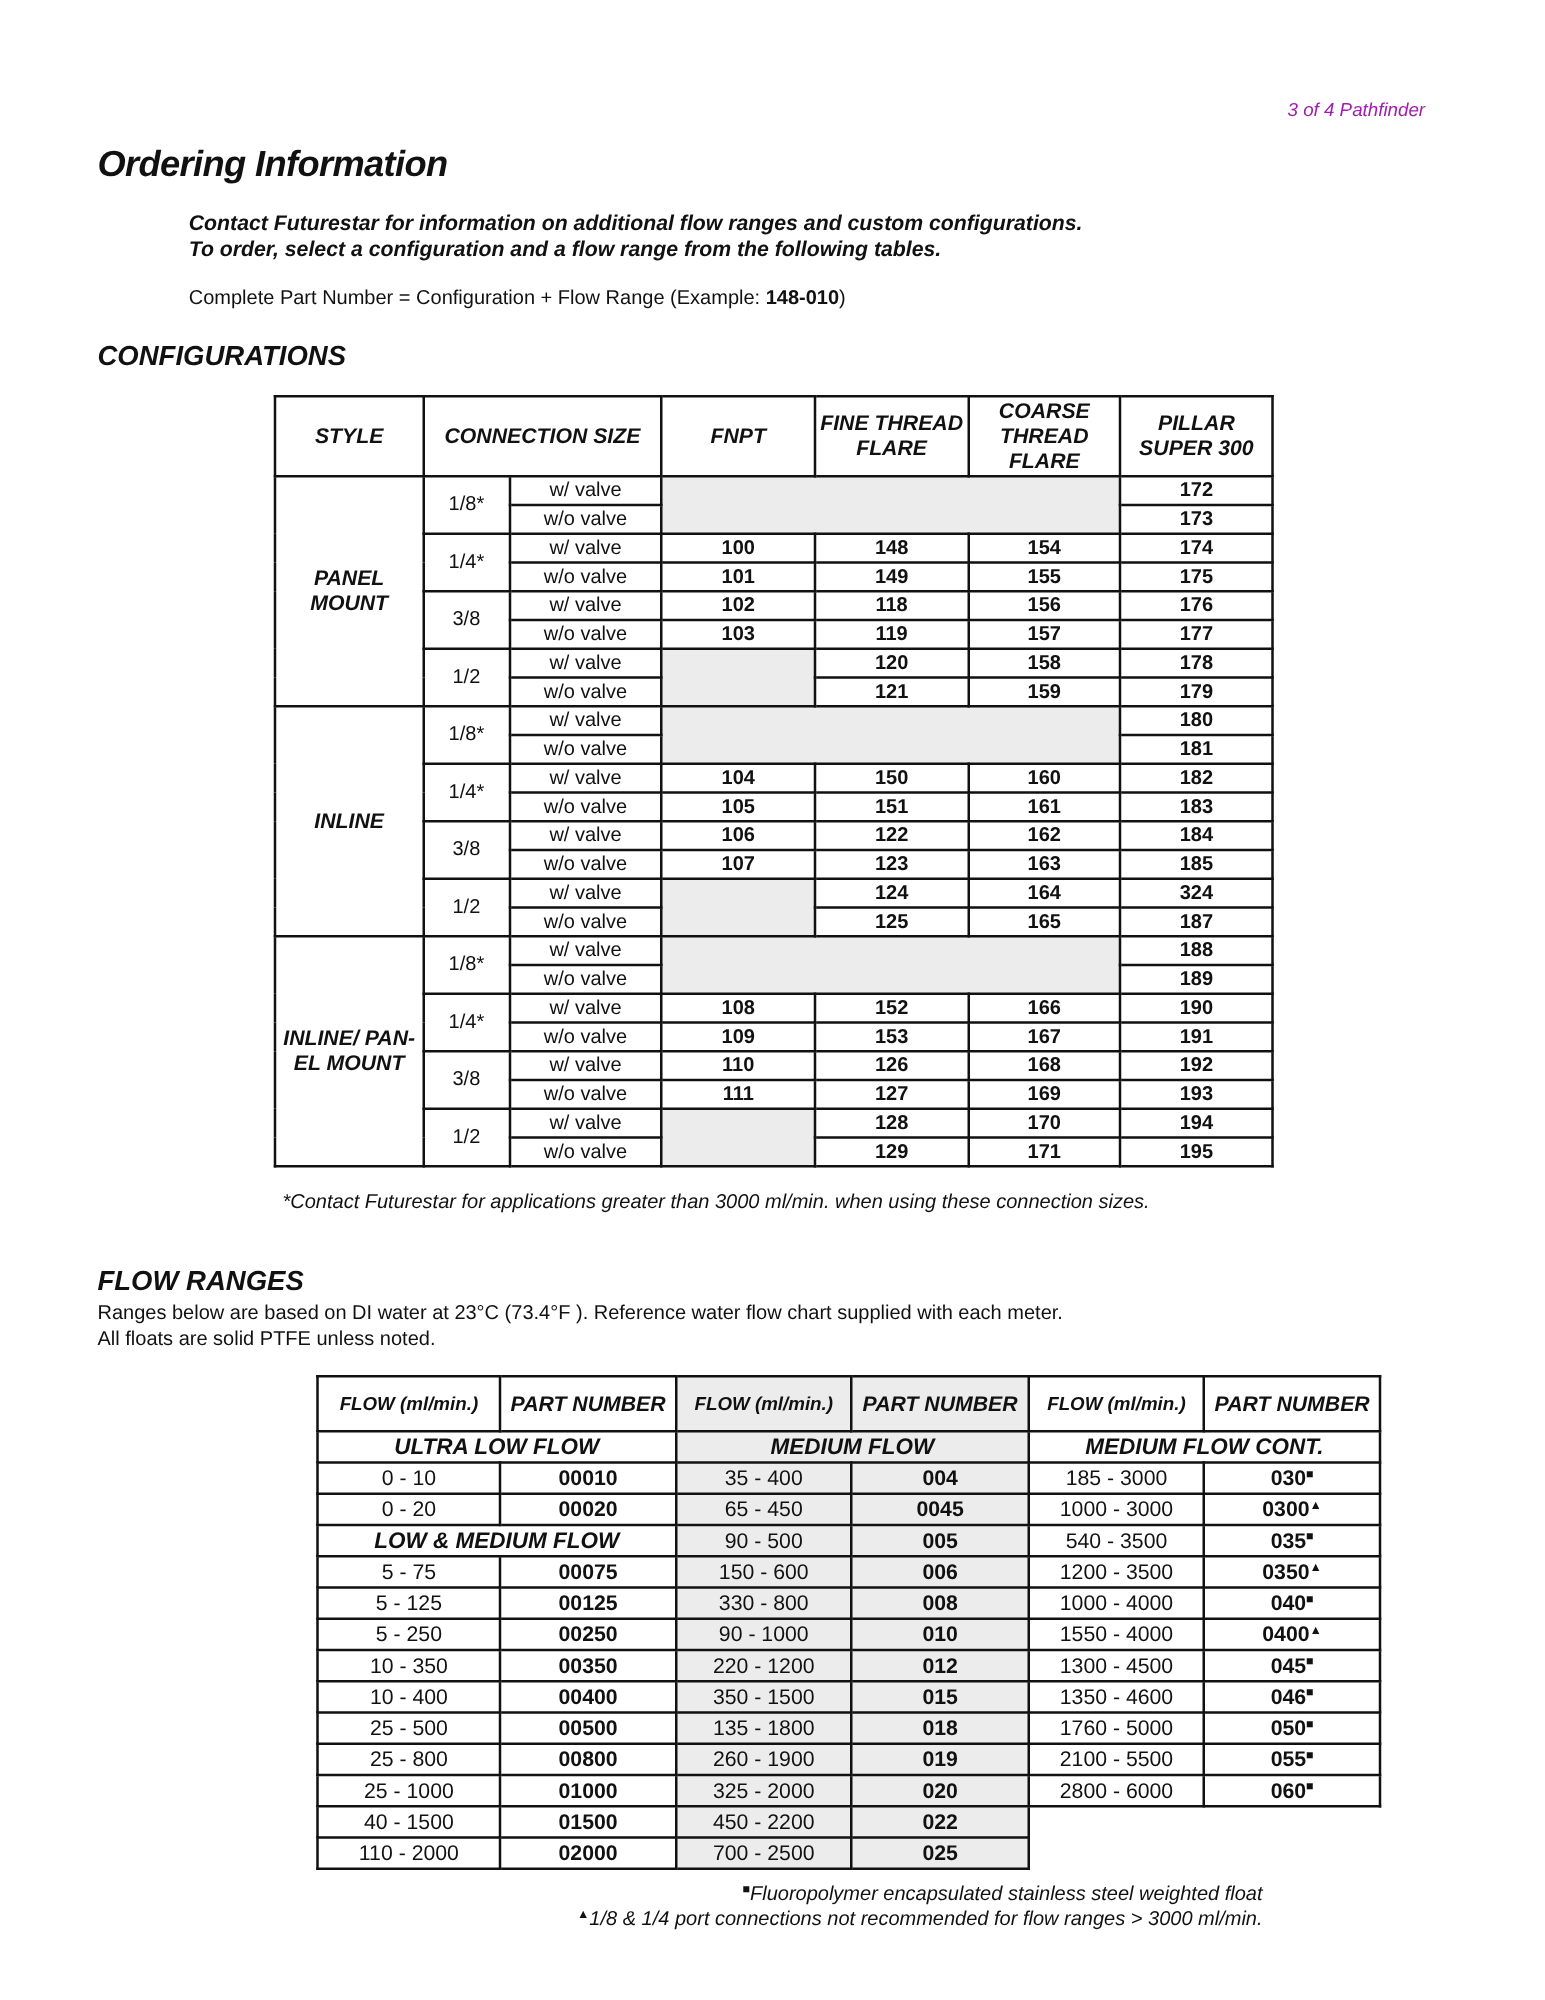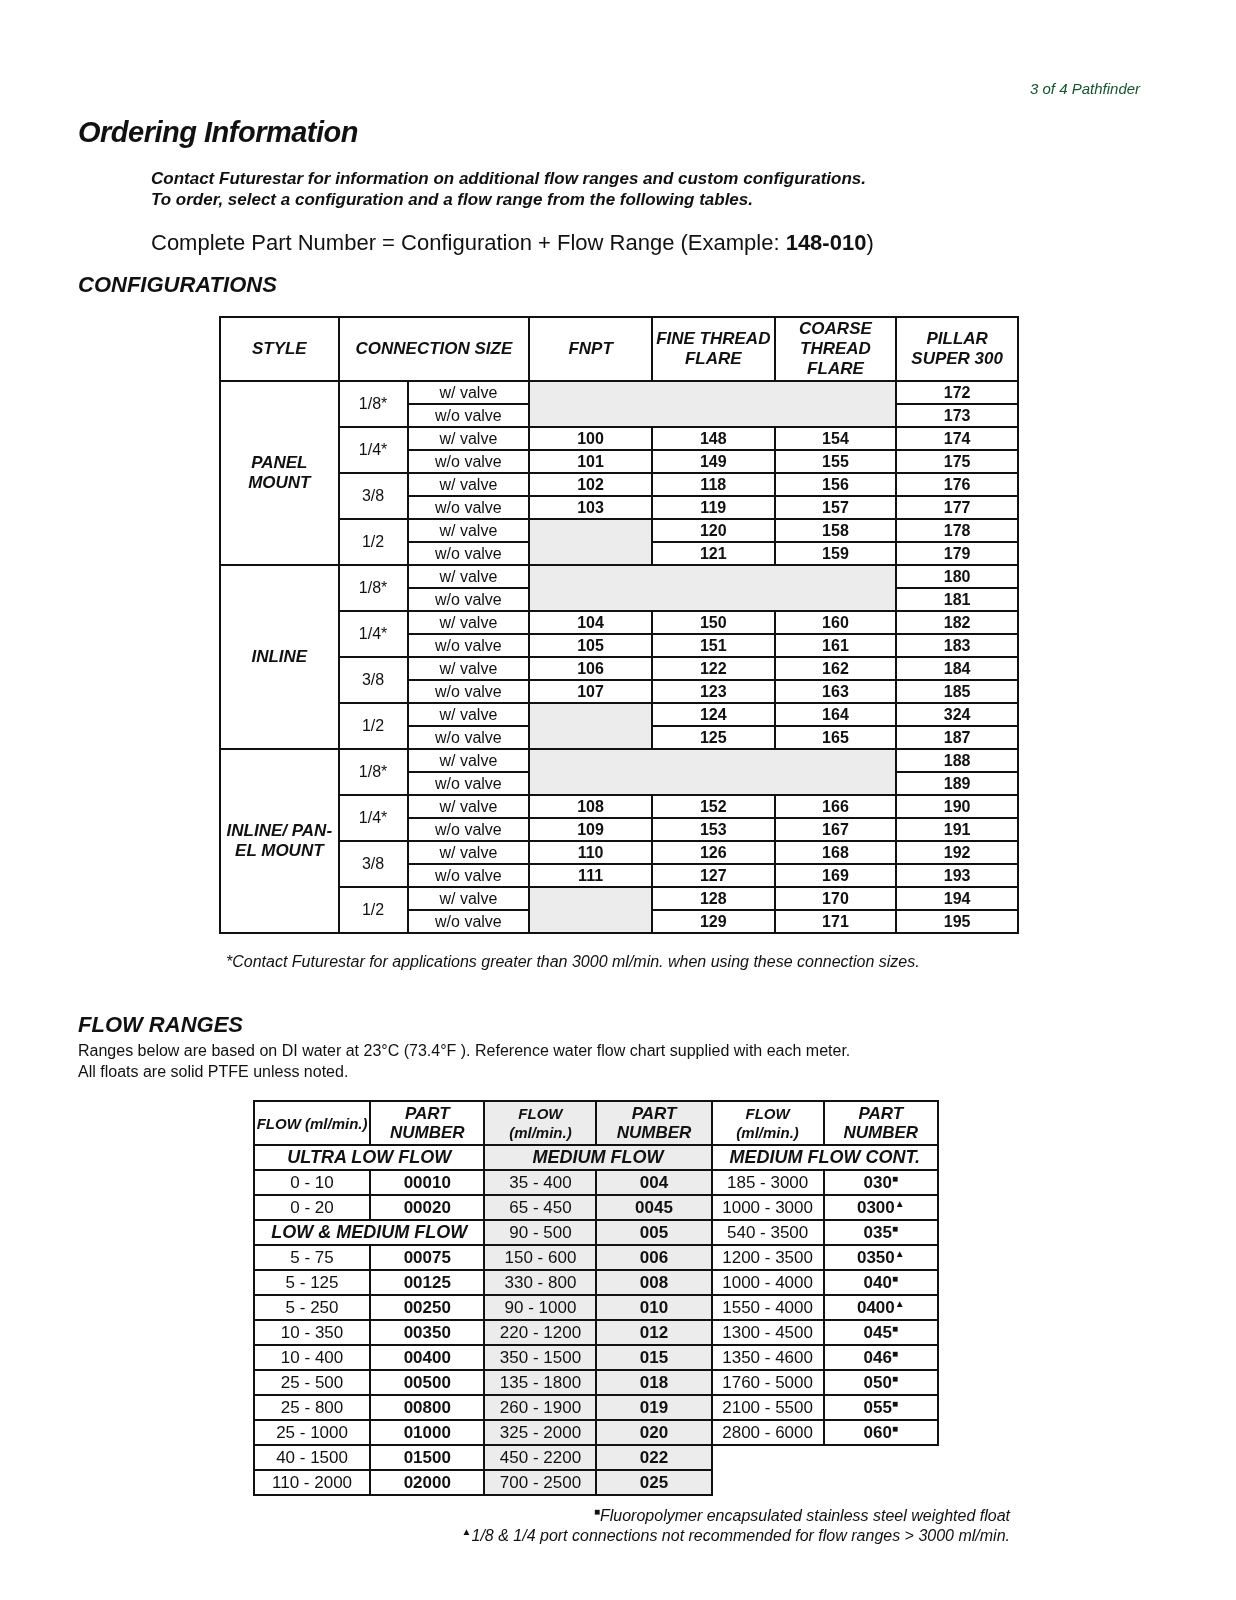--- a/index.html
+++ b/index.html
@@ -1,39 +1,39 @@
 <!DOCTYPE html>
 <html><head>
 <meta charset="utf-8">
 <style>
   * { box-sizing: border-box; margin: 0; padding: 0; }
   html, body { width: 1236px; height: 1600px; background: #ffffff; }
   body { font-family: "Liberation Sans", sans-serif; color: #111; position: relative; }
 
-  .page-ref { position: absolute; top: 80px; left: 1030px; font-size: 15px; font-style: italic; color: #14532d; }
+  .page-ref { position: absolute; top: 80px; left: 1030px; font-size: 15px; font-style: italic; color: #a21caf; }
   .title { position: absolute; top: 116px; left: 78px; font-size: 29px; font-weight: bold; font-style: italic; letter-spacing: -0.5px; }
   .intro { position: absolute; top: 168px; left: 151px; font-size: 17px; font-weight: bold; font-style: italic; line-height: 21px; }
-  .formula { position: absolute; top: 230px; left: 151px; font-size: 22px; }
+  .formula { position: absolute; top: 230px; left: 151px; font-size: 16px; }
   .formula b { font-weight: bold; }
   .sec-config { position: absolute; top: 272px; left: 78px; font-size: 22px; font-weight: bold; font-style: italic; }
 
   table { border-collapse: collapse; }
   .cfg { position: absolute; top: 316px; left: 219px; width: 800px; }
   .cfg td, .cfg th { border: 2px solid #111; text-align: center; font-size: 16px; height: 23px; padding: 0; }
   .cfg th { font-weight: bold; font-style: italic; font-size: 17px; line-height: 20px; height: 64px; }
   .cfg td.style { font-weight: bold; font-style: italic; font-size: 17px; line-height: 20px; }
   .cfg td.num { font-weight: bold; }
   .cfg td.na { background: #ececec; }
   .cfg td.valve { font-size: 16px; }
 
   .footnote-cfg { position: absolute; top: 953px; left: 226px; font-size: 16px; font-style: italic; }
   .sec-flow { position: absolute; top: 1012px; left: 78px; font-size: 22px; font-weight: bold; font-style: italic; }
   .flow-desc { position: absolute; top: 1040px; left: 78px; font-size: 16px; line-height: 21px; }
 
-  .flow { position: absolute; top: 1100px; left: 253px; width: 686px; }
+  .flow { position: absolute; top: 1100px; left: 253px; width: 852px; }
   .flow td, .flow th { border: 2px solid #111; text-align: center; font-size: 17px; height: 25px; padding: 0; }
   .flow th { font-weight: bold; font-style: italic; font-size: 17px; line-height: 19px; height: 44px; }
   .flow th.fl { font-size: 15px; }
   .flow td.grp { font-weight: bold; font-style: italic; font-size: 18px; }
   .flow td.pn { font-weight: bold; }
   .flow .mid { background: #ececec; }
   .flow td.blank { border: none; border-left: 2px solid #111; background: #fff; }
   sup.mk { font-size: 10px; vertical-align: 6px; }
 
   .legend { position: absolute; left: 380px; width: 630px; text-align: right; font-size: 16px; font-style: italic; }

